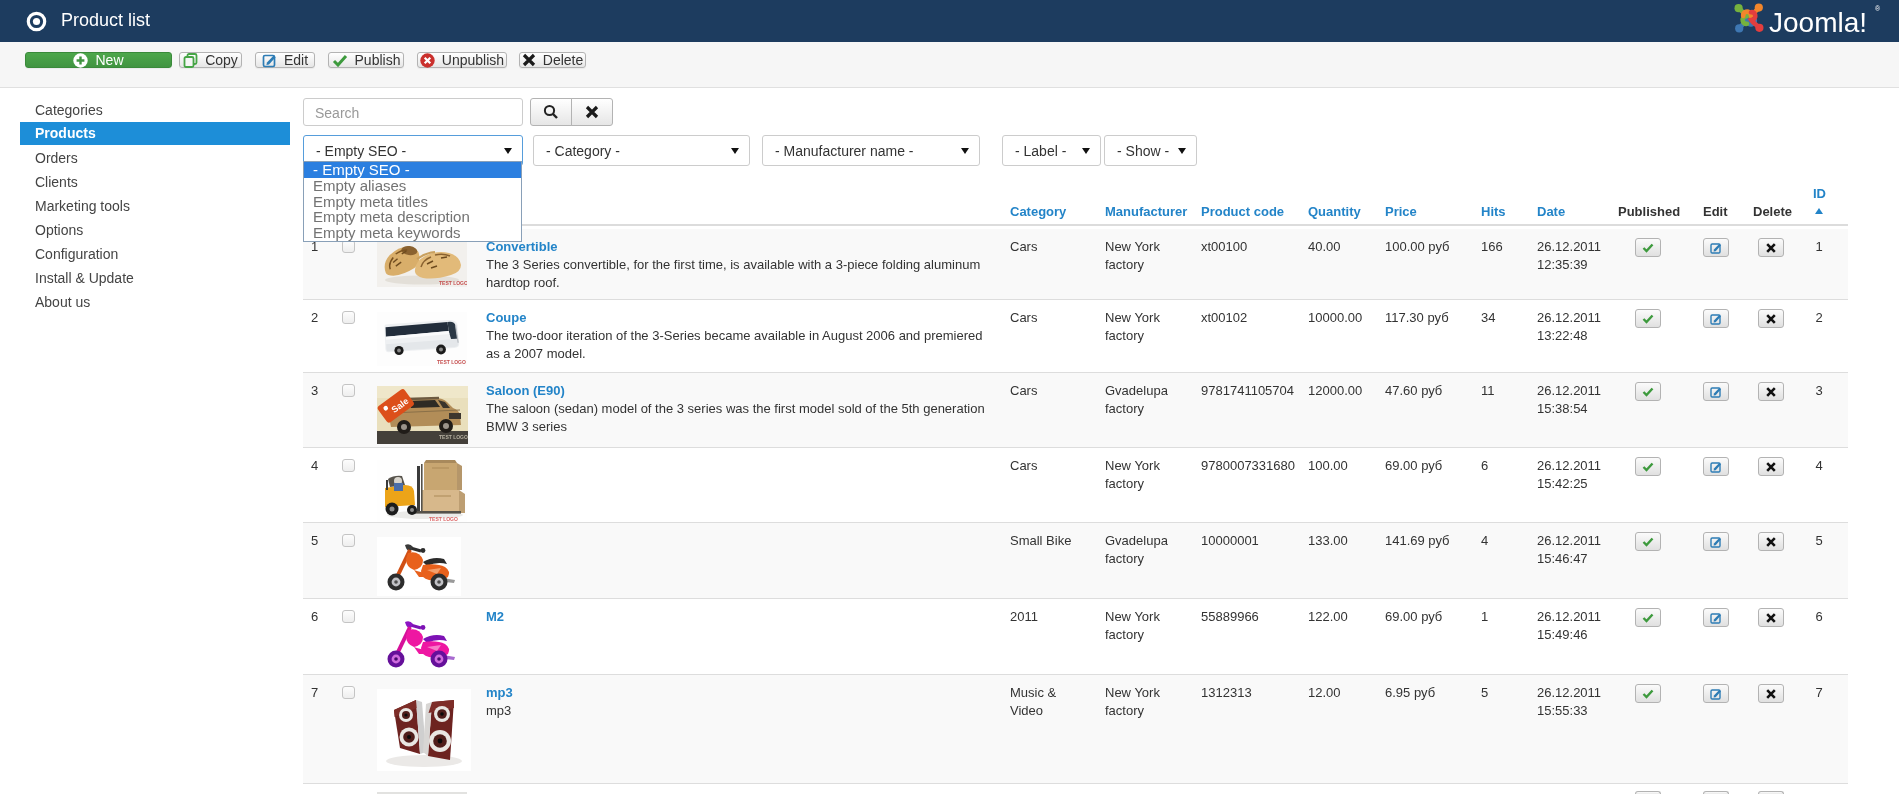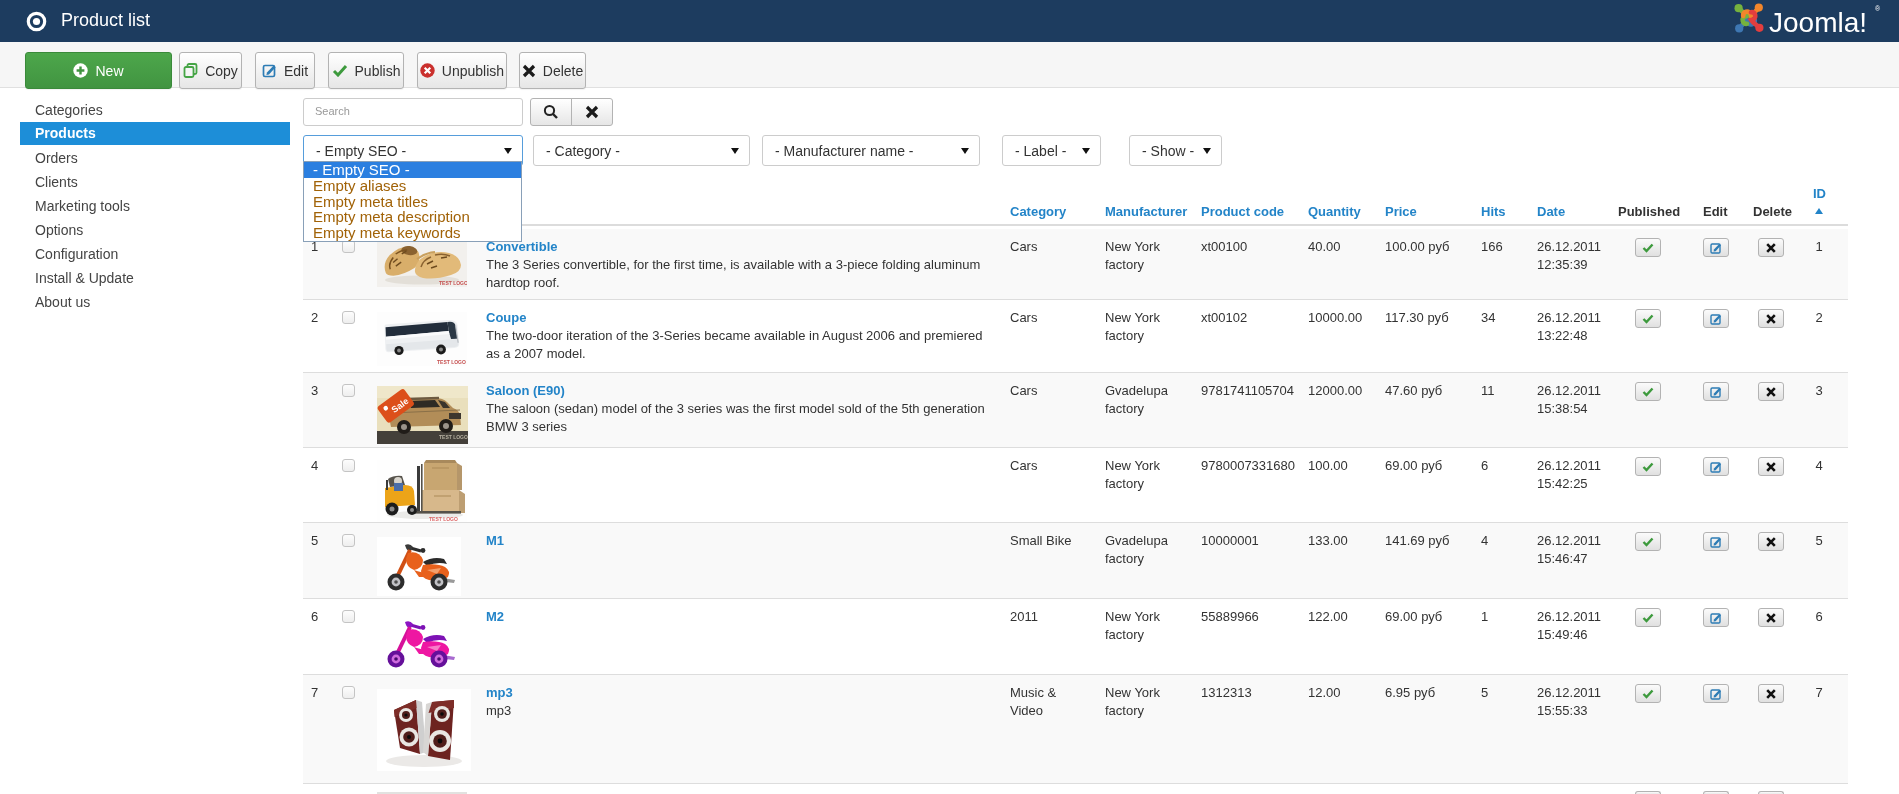--- a/index.html
+++ b/index.html
@@ -6,52 +6,52 @@
 html,body { width:1899px; height:794px; overflow:hidden; background:#fff;
   font-family:"Liberation Sans", sans-serif; font-size:13px; color:#333; }
 .abs { position:absolute; }
 
 
 #hdr { position:absolute; left:0; top:0; width:1899px; height:42px; background:#1d3c5f; }
 #hdr .title { position:absolute; left:61px; top:10px; font-size:18px; color:#fff; }
 
 
 #tbar { position:absolute; left:0; top:42px; width:1899px; height:46px; background:#f6f6f6; border-bottom:1px solid #e0e0e0; }
-.btn { position:absolute; top:10px; height:37px; border:1px solid #b3b3b3; border-radius:3px;
+.btn { position:absolute; top:10px; height:16px; border:1px solid #b3b3b3; border-radius:3px;
   background:linear-gradient(#ffffff,#e6e6e6); color:#333; font-size:14px;
   display:flex; align-items:center; justify-content:center; gap:7px; box-shadow:0 1px 1px rgba(0,0,0,0.05);}
 #btn-new { left:25px; width:147px; background:linear-gradient(#4da74b,#419441); border-color:#3a8a3a; color:#fff; }
 
 
 .side { position:absolute; font-size:14px; color:#444; }
 #side-active { position:absolute; left:20px; top:122px; width:270px; height:23px; background:#1d8ed8; }
 #side-active span { position:absolute; left:15px; top:3px; color:#fff; font-weight:bold; font-size:14px; }
 
 
 #search { position:absolute; left:303px; top:98px; width:220px; height:28px; border:1px solid #ccc; border-radius:3px; background:#fff; }
-#search span { position:absolute; left:11px; top:6px; color:#999; font-size:11px; }
+#search span { position:absolute; left:11px; top:6px; color:#999; font-size:14px; }
 .sbtn { position:absolute; top:98px; height:28px; width:42px; border:1px solid #b3b3b3;
   background:linear-gradient(#ffffff,#e6e6e6); display:flex; align-items:center; justify-content:center; }
 #sbtn1 { left:530px; border-radius:3px 0 0 3px; }
 #sbtn2 { left:571px; border-radius:0 3px 3px 0; }
 
 
 .sel { position:absolute; top:135px; height:31px; border:1px solid #ccc; border-radius:3px; background:#fff;
   font-size:14px; color:#333; }
 .sel .txt { position:absolute; left:12px; top:7px; }
 .sel .car { position:absolute; right:10px; top:12px; width:0; height:0; border-left:4px solid transparent; border-right:4px solid transparent; border-top:6px solid #111; }
 #sel1 { left:303px; width:220px; border-color:#569ddb; }
 #sel2 { left:533px; width:217px; }
 #sel3 { left:762px; width:218px; }
 #sel4 { left:990px; width:99px;margin-left:12px; }
-#sel5 { left:1104px; width:93px;margin-left:25px; }
+#sel5 { left:1104px; width:93px; }
 
 
 #dd { position:absolute; left:303px; top:161px; width:219px; height:81px; background:#fff; border:1px solid #89a0b8; z-index:50; font-size:15px; }
-#dd .it { height:15.8px; line-height:15.8px; padding-left:9px; color:#a16207; white-space:nowrap; }
+#dd .it { height:15.8px; line-height:15.8px; padding-left:9px; color:#737373; white-space:nowrap; }
 #dd .it.on { background:#2b7fe0; color:#fff; }
 
 
 .th { position:absolute; font-weight:bold; font-size:13px; color:#2384c8; }
 .thb { position:absolute; font-weight:bold; font-size:13px; color:#333; }
 #thead-line { position:absolute; left:303px; top:224px; width:1545px; height:2px; background:#dcdcdc; }
 .row { position:absolute; left:303px; width:1545px; }
 .row.odd { background:#f9f9f9; }
 .row.sep { border-top:1px solid #ddd; }
 .cell { position:absolute; top:9px; line-height:18px; }
@@ -402,21 +402,20 @@
 <path d="M46,28 Q60,26 68,30 Q74,34 71,40 Q64,45 52,43 Q44,41 44,34 Z" fill="#e8611c"></path>
 <path d="M50,33 L64,31 L60,37 Z" fill="#f4a06c"></path>
 <path d="M66,41 L78,43 L77,46 L68,45 Z" fill="#9a9a9a"></path>
 <circle cx="19" cy="45" r="8.5" fill="#2d2d2d"></circle>
         <circle cx="19" cy="45" r="4.4" fill="#c2c2c6"></circle>
         <circle cx="19" cy="45" r="1.8" fill="#4e4e4e"></circle>
 <circle cx="62" cy="45" r="8.5" fill="#2d2d2d"></circle>
         <circle cx="62" cy="45" r="4.4" fill="#c2c2c6"></circle>
         <circle cx="62" cy="45" r="1.8" fill="#4e4e4e"></circle>
 </svg>
-      <div class="cell" style="left:183px;width:510px"><span class="name">M1</span></div>
       <div class="cell" style="left:707px;width:90px">Small Bike</div>
       <div class="cell" style="left:802px;width:95px">Gvadelupa<br>factory</div>
       <div class="cell" style="left:898px">10000001</div>
       <div class="cell" style="left:1005px">133.00</div>
       <div class="cell" style="left:1082px">141.69 руб</div>
       <div class="cell" style="left:1178px">4</div>
       <div class="cell" style="left:1234px">26.12.2011<br>15:46:47</div>
       <div class="mbtn" style="left:1332px;top:9px">
         <svg width="12" height="10" viewBox="0 0 12 10">
           <path d="M1.5,5 L4.5,8 L10.5,1.5" stroke="#3d9a3d" stroke-width="2.4" fill="none"></path>

